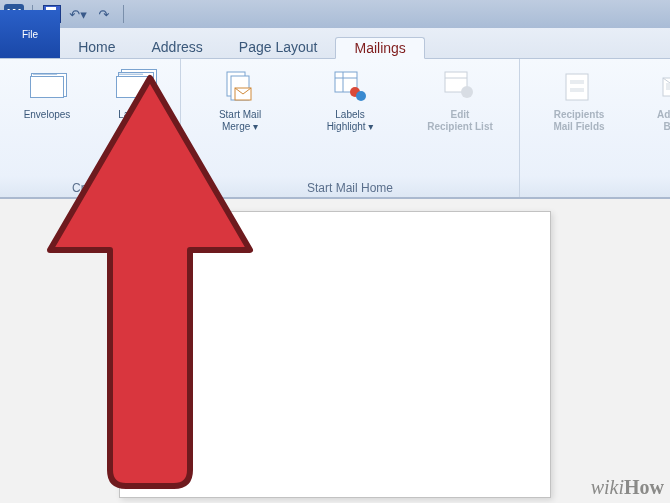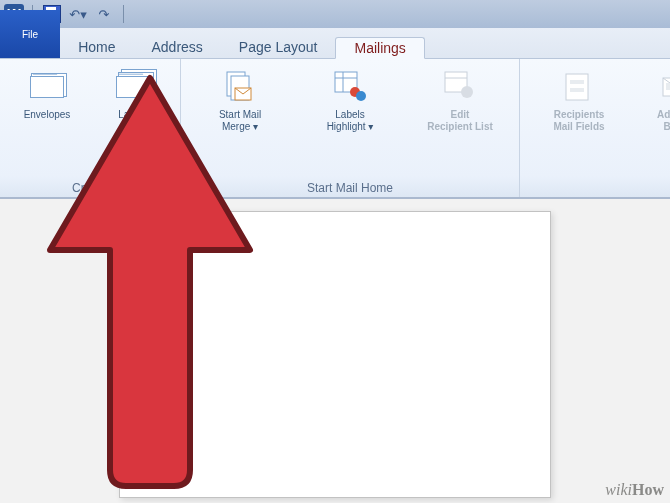--- a/index.html
+++ b/index.html
@@ -177,21 +177,21 @@
   left: 40px;
   top: 70px;
   z-index: 50;
   pointer-events: none;
 }
 .watermark {
   position: absolute;
   right: 6px;
   bottom: 4px;
   font-family: Georgia, "Times New Roman", serif;
-  font-size: 16px;
+  font-size: 20px;
   color: #8a8a88;
   font-style: italic;
 }
 .watermark b { font-weight: bold; font-style: normal; }
 </style>
 </head>
 <body>
 
 <div class="titlebar">
   <div class="app-icon">

